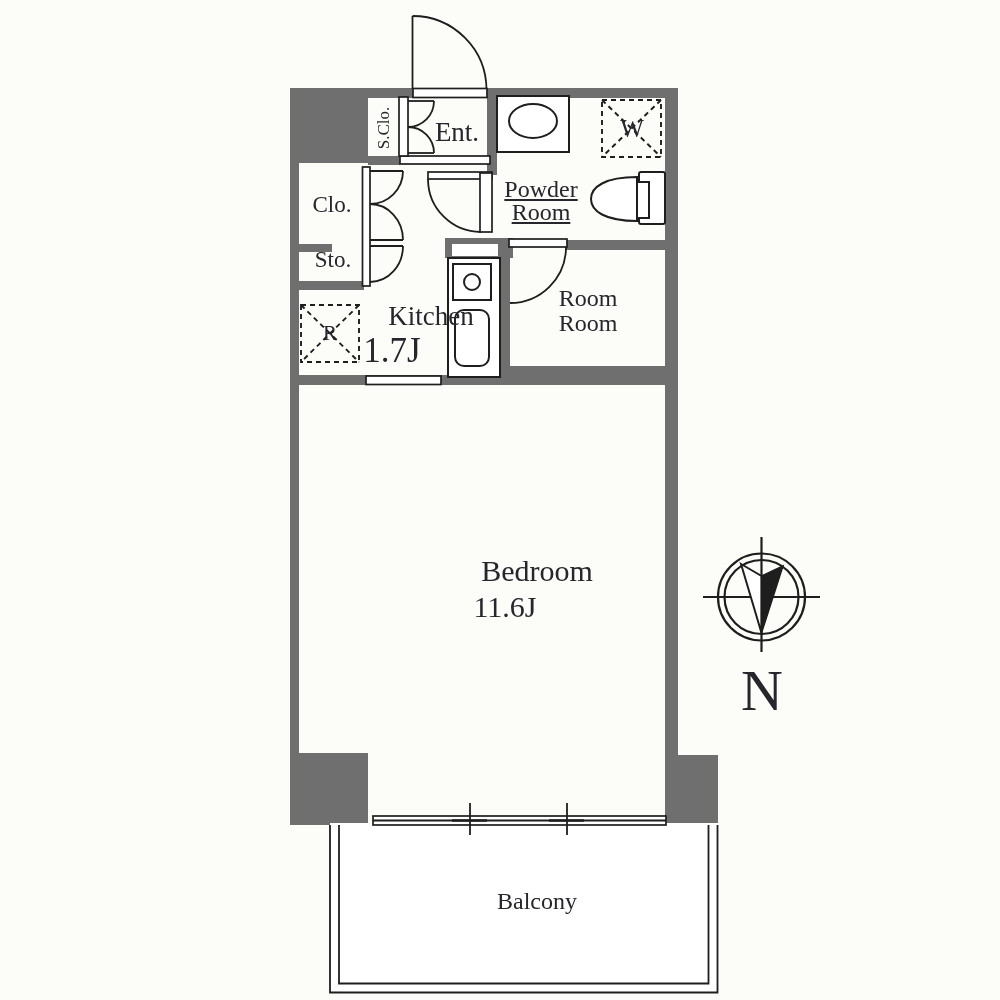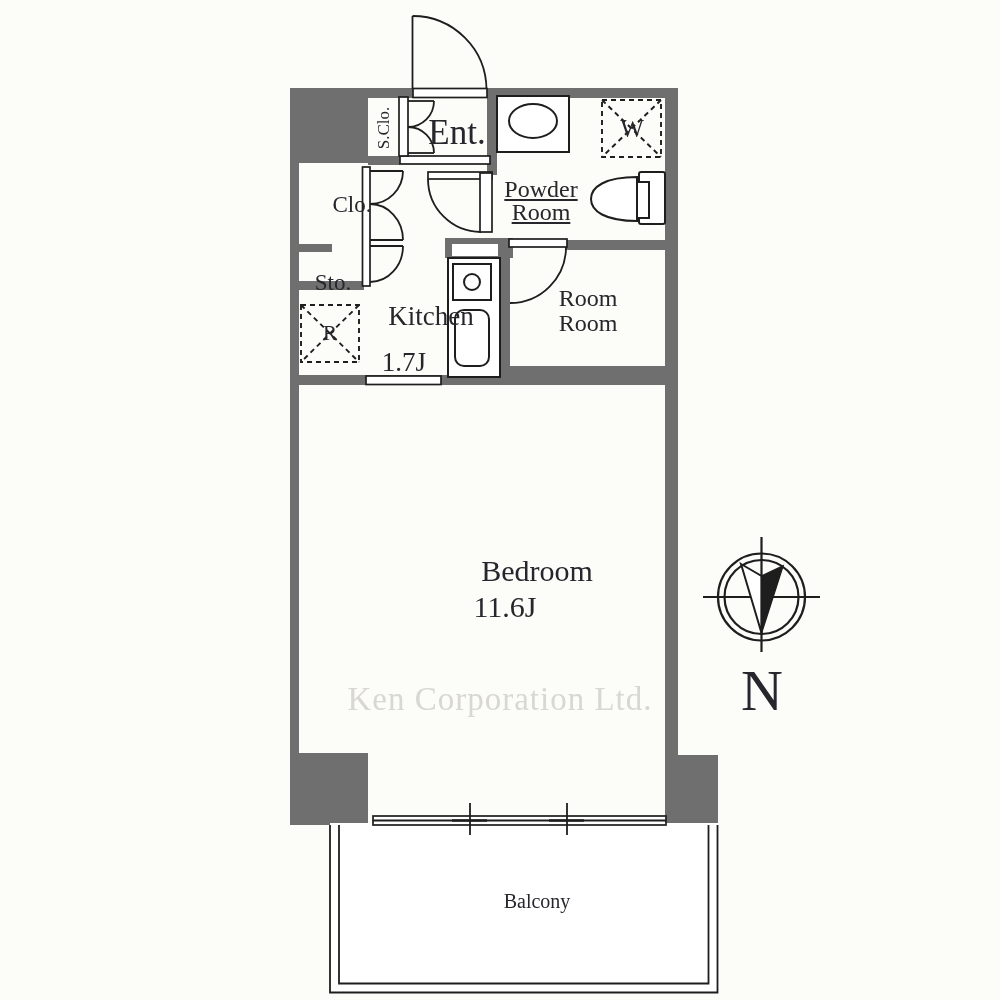--- a/index.html
+++ b/index.html
@@ -147,34 +147,33 @@
       <line class="cmp" x1="761.5" y1="537" x2="761.5" y2="652"></line>
       <circle class="cmp" cx="761.5" cy="597" r="43.5"></circle>
       <circle class="cmp" cx="761.5" cy="597" r="37"></circle>
       <polygon points="741,564 761.5,576 761.5,633" fill="var(--room)" stroke="var(--line)" stroke-width="2"></polygon>
       <polygon points="761.5,576 783,566 761.5,633" fill="var(--line)" stroke="var(--line)" stroke-width="1.5"></polygon>
     </g>
   </svg>
 
   <div class="labels">
     <div class="lbl vert" style="left:384px;top:128px;font-size:17px;">S.Clo.</div>
-    <div class="lbl" style="left:457px;top:133px;font-size:35px;font-family:Liberation Serif, serif;">Ent.</div>
-    <div class="lbl" style="left:352px;top:205px;font-size:23px;">Clo.</div>
-    <div class="lbl" style="left:333px;top:283px;font-size:23px;">Sto.</div>
+    <div class="lbl" style="left:457px;top:133px;font-size:27px;font-family:Liberation Serif, serif;">Ent.</div>
+    <div class="lbl" style="left:332px;top:205px;font-size:23px;">Clo.</div>
+    <div class="lbl" style="left:333px;top:260px;font-size:23px;">Sto.</div>
     <div class="lbl" style="left:403px;top:317px;font-size:27px;margin-left:28px;">Kitchen</div>
-    <div class="lbl" style="left:404px;top:351px;font-size:27px;margin-top:12px;">1.7J</div>
+    <div class="lbl" style="left:392px;top:351px;font-size:35px;">1.7J</div>
     <div class="lbl" style="left:330px;top:334px;font-size:21px;">R</div>
     <div class="lbl" style="left:632px;top:129px;font-size:25px;">W</div>
     <div class="lbl two" style="left:541px;top:201px;font-size:24px;text-decoration:underline;">
       <div>Powder</div>
       <div>Room</div>
     </div>
     <div class="lbl two" style="left:588px;top:311px;font-size:24px;line-height:25px;">
       <div>Room</div>
       <div>Room</div>
     </div>
     <div class="lbl" style="left:505px;top:571px;font-size:30px;margin-left:32px;">Bedroom</div>
     <div class="lbl" style="left:505px;top:607px;font-size:30px;">11.6J</div>
-    <div class="lbl wm" style="left:500px;top:700px;font-size:33px;">Ken Corporation Ltd.</div>
     <div class="lbl" style="left:762px;top:691px;font-size:58px;">N</div>
-    <div class="lbl" style="left:537px;top:901px;font-size:20px;text-align:right;">Balcony</div>
+    <div class="lbl" style="left:537px;top:901px;font-size:24px;text-align:right;">Balcony</div>
   </div>
 </div>
 
 </body></html>

